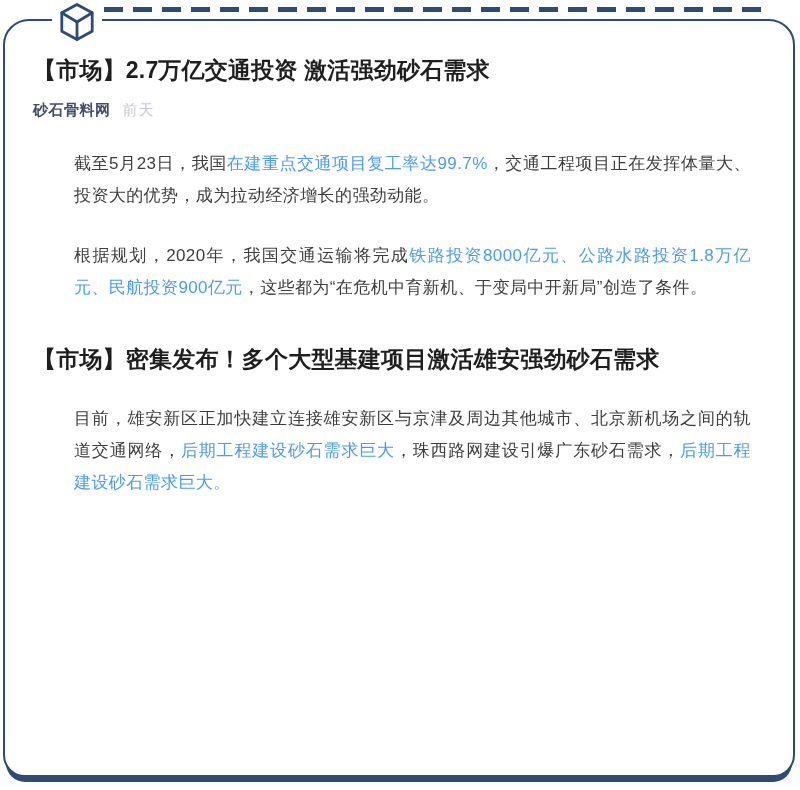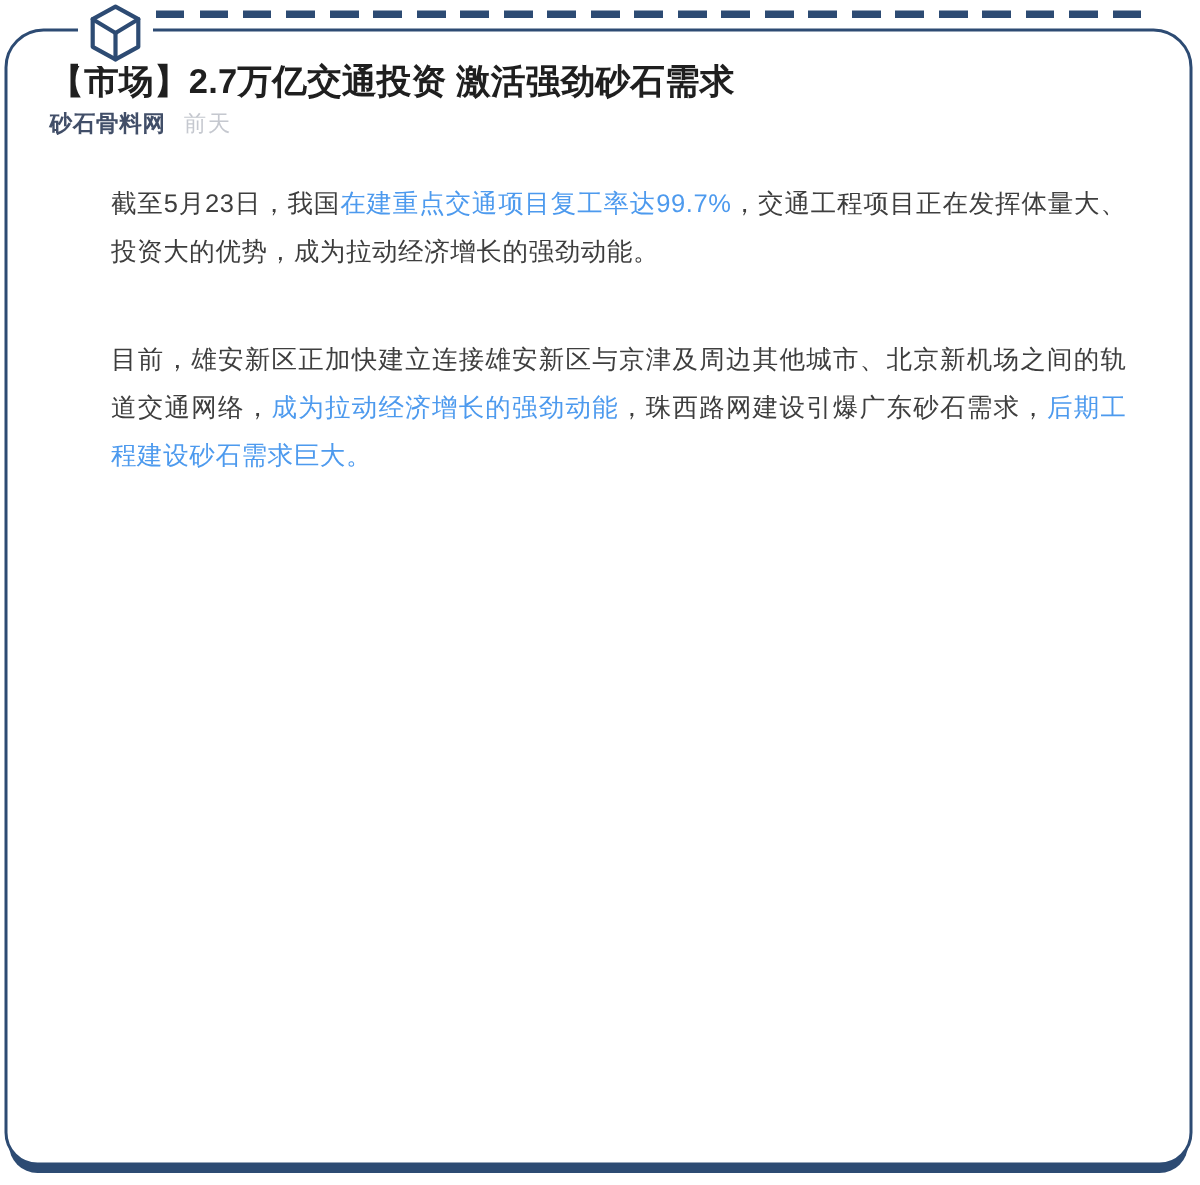--- a/index.html
+++ b/index.html
@@ -18,41 +18,41 @@
   }
   .page{position:absolute;inset:0;background:#fff;}
 
   
   .card{
     position:absolute;left:3px;right:5px;top:19px;bottom:13px;
     border:2px solid var(--navy);
     border-radius:26px 26px 22px 22px;
     background:#fff;
     box-shadow:0 8px 0 -3px var(--navy);
-    padding:18px 42px 24px 28px;
+    padding:34px 42px 24px 28px;
   }
 
   
   .dashes{
     position:absolute;top:7px;left:104px;width:666px;height:5px;z-index:2;
     background:repeating-linear-gradient(90deg,var(--navy) 0 19px,transparent 19px 29px);
   }
 
   
   .logo{
     position:absolute;top:0;left:52px;width:50px;height:44px;z-index:3;
     background:#fff;display:flex;align-items:center;justify-content:center;
   }
   .logo svg{width:40px;height:40px;display:block;}
 
   .article .title{
     font-size:23px;line-height:1.35;font-weight:700;color:var(--title);
     letter-spacing:.2px;cursor:pointer;
   }
-  .article .meta{margin-top:3px;font-size:15px;}
+  .article .meta{margin-top:15px;font-size:15px;}
   .article .meta .source{color:var(--source);font-weight:700;letter-spacing:.5px;cursor:pointer;}
   .article .meta .time{color:var(--time);margin-left:12px;letter-spacing:1px;}
   .article p{
     margin-top:28px;font-size:17px;line-height:1.88;color:var(--body);
     letter-spacing:.4px;text-align:justify;margin-left:41px;
   }
   .article + .article{margin-top:40px;}
   .link{color:var(--link);cursor:pointer;}
 </style>
 </head>
@@ -72,23 +72,25 @@
   </span>
 
   <div class="card">
     <div id="articles">
   <article class="article">
     <h2 class="title">【市场】2.7万亿交通投资 激活强劲砂石需求</h2>
     <div class="meta">
       <span class="source">砂石骨料网</span><span class="time">前天</span>
     </div>
   <p><span>截至5月23日，我国</span><span class="link">在建重点交通项目复工率达99.7%</span><span>，交通工程项目正在发挥体量大、投资大的优势，成为拉动经济增长的强劲动能。</span></p>
+          <p><span>根据规划，2020年，我国交通运输将完成</span><span class="link">铁路投资8000亿元、公路水路投资1.8万亿元、民航投资900亿元</span><span>，这些都为“在危机中育新机、于变局中开新局”创造了条件。</span></p>
         </article>
 
   <article class="article">
         </article>
 
   <article class="article">
-  <p><span>目前，雄安新区正加快建立连接雄安新区与京津及周边其他城市、北京新机场之间的轨道交通网络，</span><span class="link">成为拉动经济增长的强劲动能</span><span>，珠西路网建设引爆广东砂石需求，</span><span class="link">后期工程建设砂石需求巨大。</span></p>
+    <h2 class="title">【市场】密集发布！多个大型基建项目激活雄安强劲砂石需求</h2>
+  <p><span>目前，雄安新区正加快建立连接雄安新区与京津及周边其他城市、北京新机场之间的轨道交通网络，</span><span class="link">后期工程建设砂石需求巨大</span><span>，珠西路网建设引爆广东砂石需求，</span><span class="link">后期工程建设砂石需求巨大。</span></p>
         </article>
 </div>
   </div>
 </div>
 
 </body></html>

